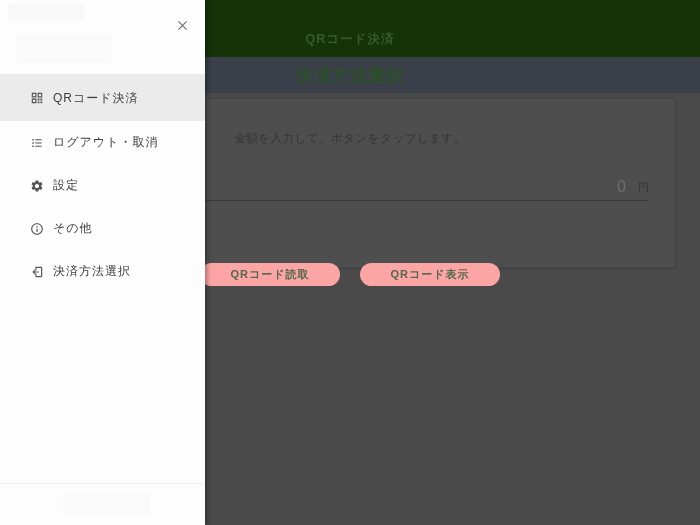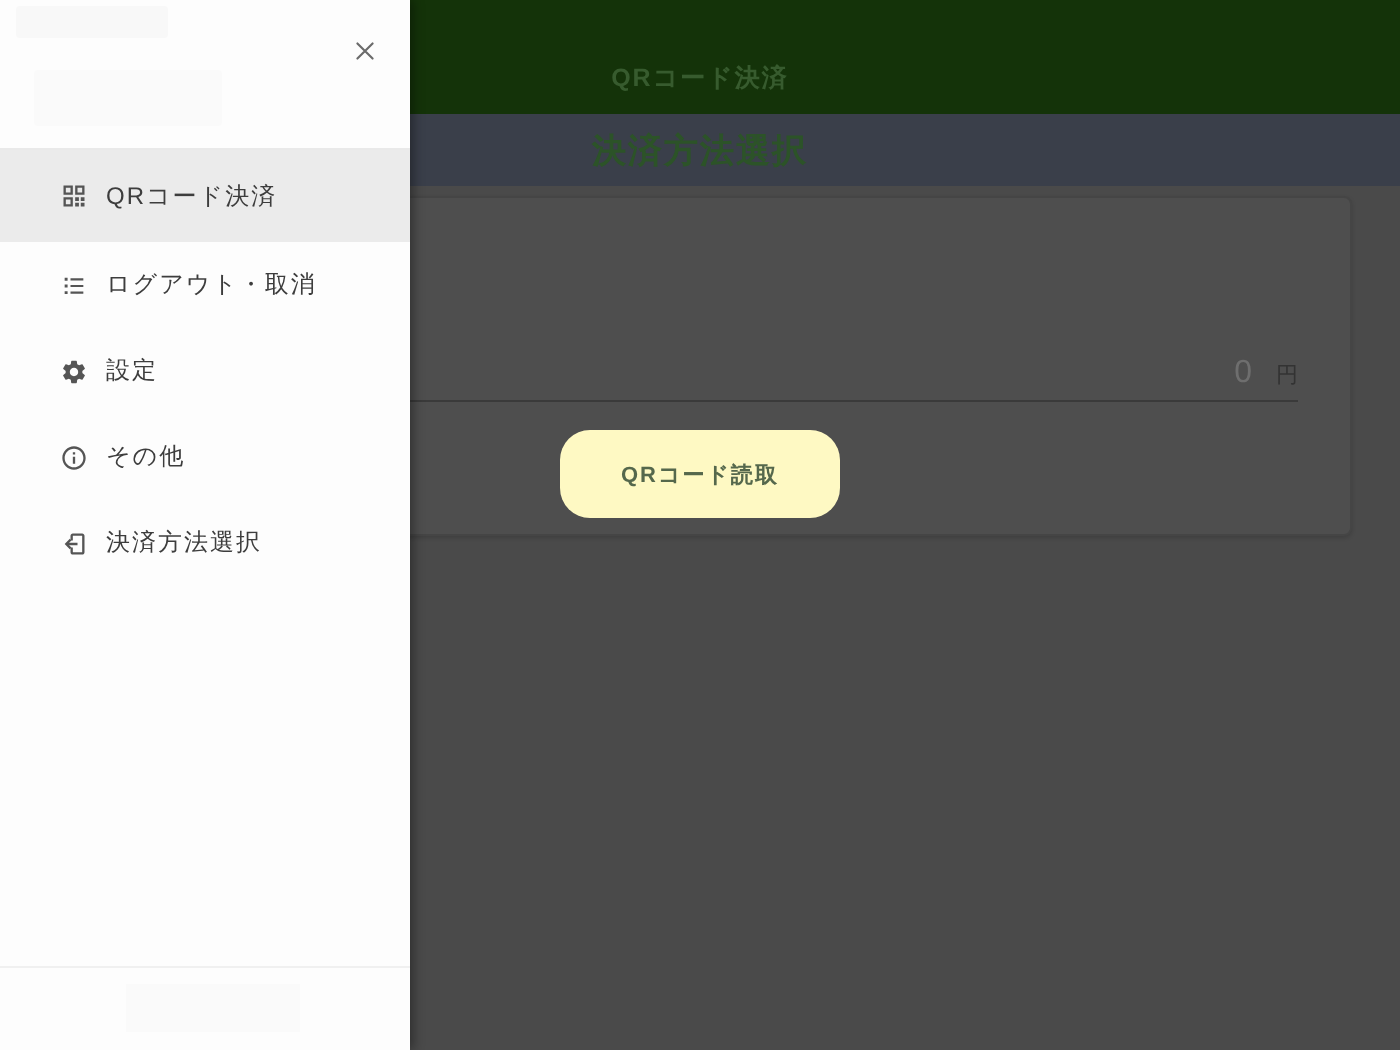--- a/index.html
+++ b/index.html
@@ -86,30 +86,31 @@
   }
   .btn-row {
     position: absolute;
     top: 116px; left: 0; right: 0;
     display: flex;
     justify-content: center;
     gap: 20px;
   }
   .pill {
     width: 140px;
-    height: 44px;
+    height: 23px;
     border: none;
     border-radius: 15px;
-    background: #fef9c3;
+    background: #fca5a5;
     color: #55684c;
     font-size: 11px;
     font-weight: bold;
     letter-spacing: 1px;
     cursor: pointer;
     font-family: "Liberation Sans", sans-serif;
+    margin-top: 48px;
   }
 
   
   .backdrop {
     position: absolute;
     left: 205px; top: 0; right: 0; bottom: 0;
     background: transparent;
     z-index: 5;
   }
 
@@ -178,26 +179,28 @@
 
 <div class="main">
   <header class="appbar">
     <div class="appbar-title">QRコード決済</div>
   </header>
   <div class="subbar">
     <div class="subbar-title">決済方法選択</div>
   </div>
   <div class="content">
     <div class="card">
+      <p class="instruction">金額を入力して、ボタンをタップします。</p>
       <div class="amount-row">
         <input class="amount-input" type="text" placeholder="0" style="">
         <span class="unit">円</span>
       </div>
       <div class="btn-row">
         <button class="pill">QRコード読取</button>
+        <button class="pill">QRコード表示</button>
       </div>
     </div>
   </div>
 </div>
 
 <div class="backdrop"></div>
 
 <aside class="drawer">
   <div class="drawer-header">
     <div class="ph ph1"></div>

